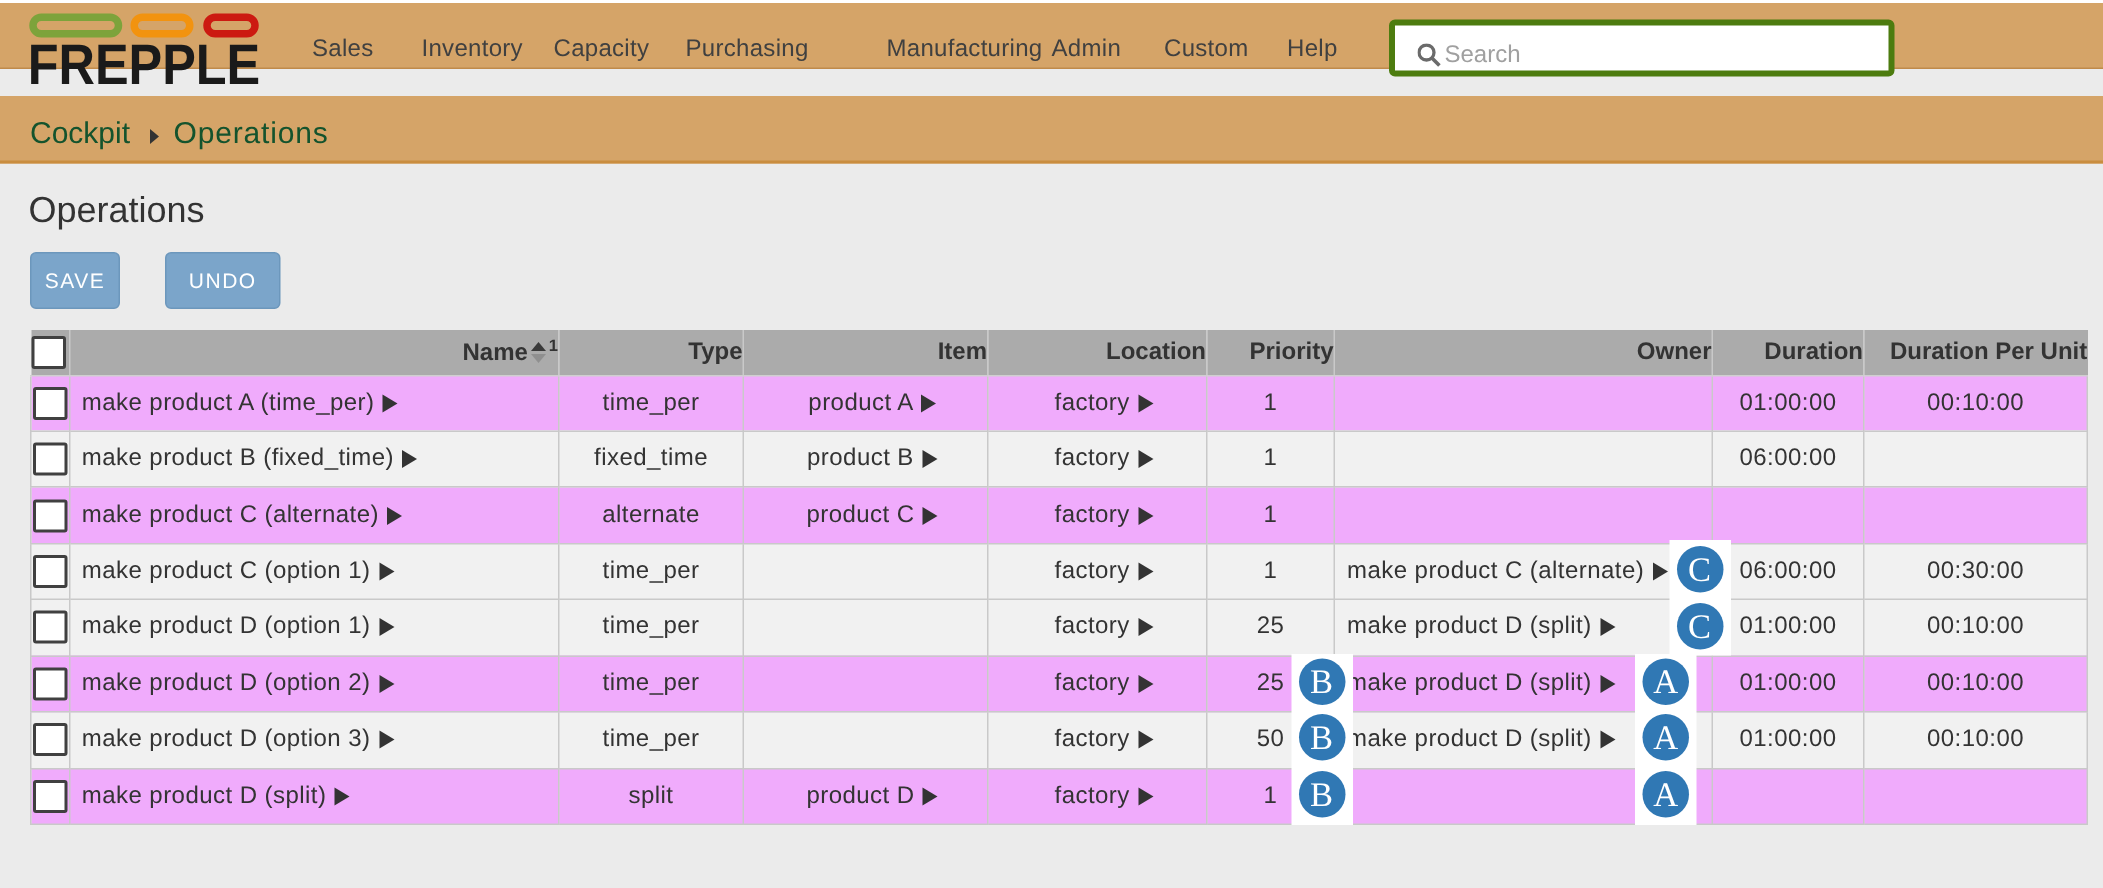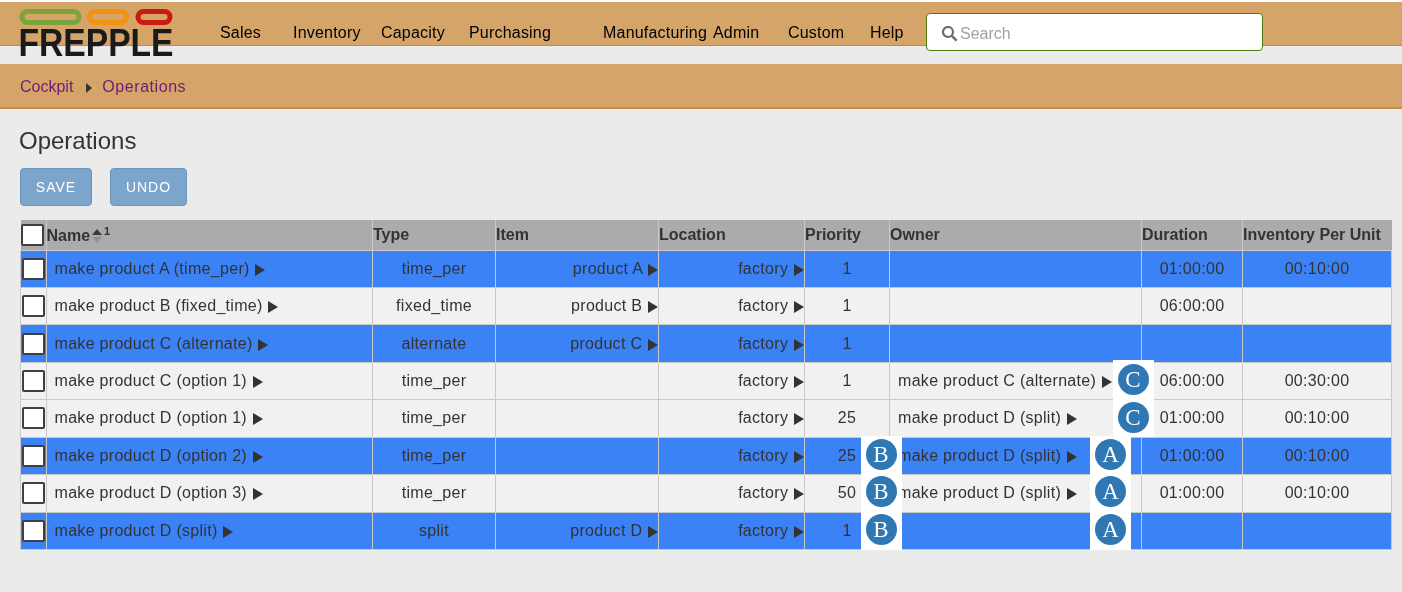--- a/index.html
+++ b/index.html
@@ -1,39 +1,39 @@
 <!DOCTYPE html>
 <html><head>
 <meta charset="utf-8">
 <style>
   * { margin:0; padding:0; box-sizing:border-box; }
   html,body { width:1402px; height:592px; background:#ebebeb; font-family:"Liberation Sans",sans-serif; overflow:hidden; }
   #page { position:relative; width:1402px; height:592px; }
   .topwhite { position:absolute; left:0; top:0; width:1402px; height:2px; background:#fff; }
   .navbar { position:absolute; left:0; top:2px; width:1402px; height:44px; background:#d5a468; border-bottom:1px solid #c08a4a; }
   .breadcrumb { position:absolute; left:0; top:64px; width:1402px; height:45px; background:#d5a468; border-bottom:2px solid #c98d3f; }
-  .bc-text { position:absolute; left:20px; top:14px; font-size:16px; color:#701a75; }
+  .bc-text { position:absolute; left:20px; top:14px; font-size:20px; color:#14532d; }
   .menu { position:absolute; left:0; top:0; height:61px; }
-  .menu span { position:absolute; font-size:16px; letter-spacing:0.2px; color:#000000; line-height:61px; white-space:nowrap;margin-left:12px; }
-  .search { position:absolute; left:926px; top:11px; width:337px; height:38px; background:#fff; border:1px solid #4d7c0f; border-radius:4px; }
+  .menu span { position:absolute; font-size:16px; letter-spacing:0.2px; color:#404040; line-height:61px; white-space:nowrap; }
+  .search { position:absolute; left:926px; top:11px; width:337px; height:38px; background:#fff; border:4px solid #4d7c0f; border-radius:4px; }
   .search .ph { position:absolute; left:33px; top:11px; font-size:16px; color:#a0a0a0; }
   .tri { display:inline-block; width:0; height:0; border-left:10px solid #333; border-top:6.5px solid transparent; border-bottom:6.5px solid transparent; margin-left:1px; vertical-align:-2px; }
   .tri-s { display:inline-block; width:0; height:0; border-left:6px solid #333; border-top:5px solid transparent; border-bottom:5px solid transparent; margin:0 10px 0 13px; vertical-align:-1px; }
   h1 { position:absolute; left:19px; top:127px; font-size:24px; font-weight:normal; color:#333; }
   .btn { position:absolute; top:168px; height:38px; background:#7ba5ca; border:1px solid #6c97bc; border-radius:4px; color:#fff; font-size:14px; letter-spacing:1px; text-align:center; line-height:36px; font-family:"Liberation Sans",sans-serif; }
-  #btnsave { left:20px; width:72px; }
+  #btnsave { left:20px; width:60px; }
   #btnundo { left:110px; width:77px; }
   table { position:absolute; left:20px; top:220px; width:1371px; border-collapse:collapse; table-layout:fixed; font-size:16px; color:#333; }
-  th { background:#ababab; height:30px; font-size:16px; font-weight:bold; color:#333; border-left:1px solid #c9c9c9; border-bottom:1px solid #cfcfcf; text-align:left; padding:0; }
+  th { background:#ababab; height:30px; font-size:16px; font-weight:bold; color:#333; border-left:1px solid #c9c9c9; border-bottom:1px solid #cfcfcf; text-align:right; padding:0; }
   th:first-child { border-left:none; }
   td { height:37.44px; border:1px solid #c9c9c9; padding:0; text-align:center; letter-spacing:0.3px; }
   tr.even td { background:#f1f1f1; }
-  tr.odd td { background:#3b82f6; }
+  tr.odd td { background:#f0abfc; }
   td.l { text-align:left; padding-left:8px; }
-  td.i { text-align:right; padding-left:9px; }
+  td.i { text-align:center; padding-left:9px; }
   .cb { display:inline-block; width:23px; height:22px; background:#fff; border:2px solid #404040; border-radius:2px; vertical-align:middle; }
   td.cbc, th.cbc { text-align:left; }
   td.cbc .cb { margin-left:0.5px; }
   th .cb { margin-top:0; }
   .sort { display:inline-block; vertical-align:-2px; margin-left:2px; }
   .sort .up { width:0;height:0;border-left:5px solid transparent;border-right:5px solid transparent;border-bottom:6px solid #3a3a3a; margin-bottom:2px;}
   .sort .dn { width:0;height:0;border-left:5px solid transparent;border-right:5px solid transparent;border-top:6px solid #8f8f8f; }
   sup.one { font-size:11px; font-weight:bold; vertical-align:6px; margin-left:2px; }
   .patch { position:absolute; width:41px; background:#fff; }
   .hotspot { position:absolute; width:31px; height:31px; border-radius:50%; background:#3078b4; color:#fff; font-family:"Liberation Serif",serif; font-size:23px; text-align:center; line-height:31px; }
@@ -88,21 +88,21 @@
     <tbody>
         <tr>
       <th class="cbc"><span class="cb"></span></th>
       <th>Name<span class="sort"><div class="up"></div><div class="dn"></div></span><sup class="one">1</sup></th>
       <th>Type</th>
           <th>Item</th>
           <th>Location</th>
           <th>Priority</th>
           <th>Owner</th>
           <th>Duration</th>
-          <th>Inventory Per Unit</th>
+          <th>Duration Per Unit</th>
     </tr>
     <tr class="odd">
       <td class="cbc"><span class="cb"></span></td>
       <td class="l">make product A (time_per) <span class="tri"></span></td>
       <td>time_per</td>
       <td class="i">product A <span class="tri"></span></td>
       <td class="i">factory <span class="tri"></span></td>
       <td>1</td>
       <td class="l"></td>
       <td>01:00:00</td>

